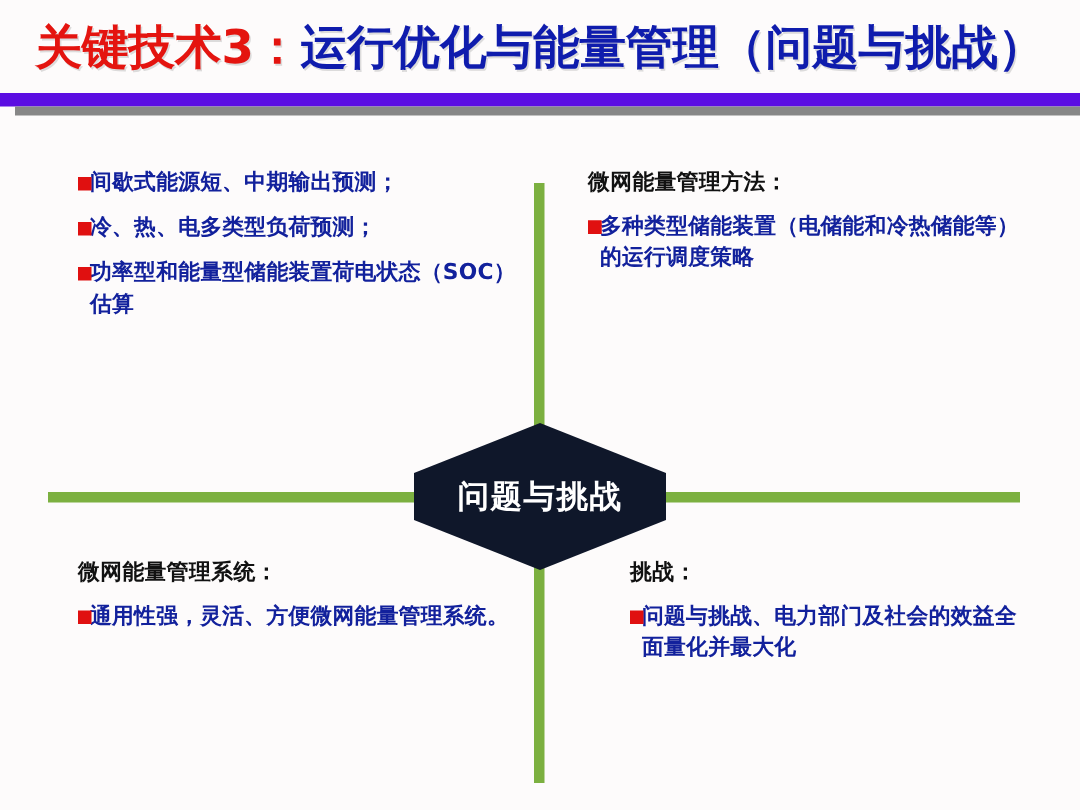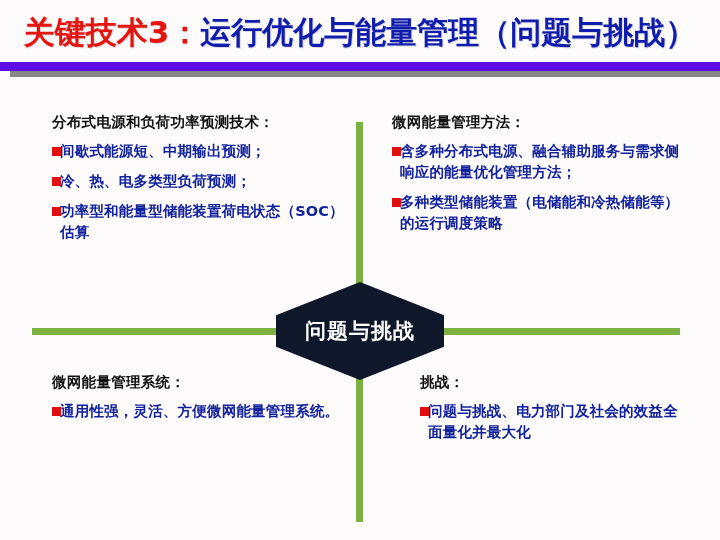--- a/index.html
+++ b/index.html
@@ -206,21 +206,20 @@
   <div id="vline-top"></div>
   <div id="vline-bottom"></div>
   <div id="hline-left"></div>
   <div id="hline-right"></div>
 
   <div id="center-banner">
     <span id="center-banner-label">问题与挑战</span>
   </div>
 
   <div class="quadrant" id="quad-tl">
-    <p class="quad-heading">分布式电源和负荷功率预测技术：</p>
     <ul class="bullet-list">
       <li class="bullet-item">
         <span class="bullet-marker"></span>
         <span>间歇式能源短、中期输出预测；</span>
       </li>
       <li class="bullet-item">
         <span class="bullet-marker"></span>
         <span>冷、热、电多类型负荷预测；</span>
       </li>
       <li class="bullet-item">
@@ -228,21 +227,20 @@
         <span>功率型和能量型储能装置荷电状态（SOC）估算</span>
       </li>
     </ul>
   </div>
 
   <div class="quadrant" id="quad-tr">
     <p class="quad-heading">微网能量管理方法：</p>
     <ul class="bullet-list">
       <li class="bullet-item">
         <span class="bullet-marker"></span>
-        <span>含多种分布式电源、融合辅助服务与需求侧响应的能量优化管理方法；</span>
       </li>
       <li class="bullet-item">
         <span class="bullet-marker"></span>
         <span>多种类型储能装置（电储能和冷热储能等）的运行调度策略</span>
       </li>
     </ul>
   </div>
 
   <div class="quadrant" id="quad-bl">
     <p class="quad-heading">微网能量管理系统：</p>

